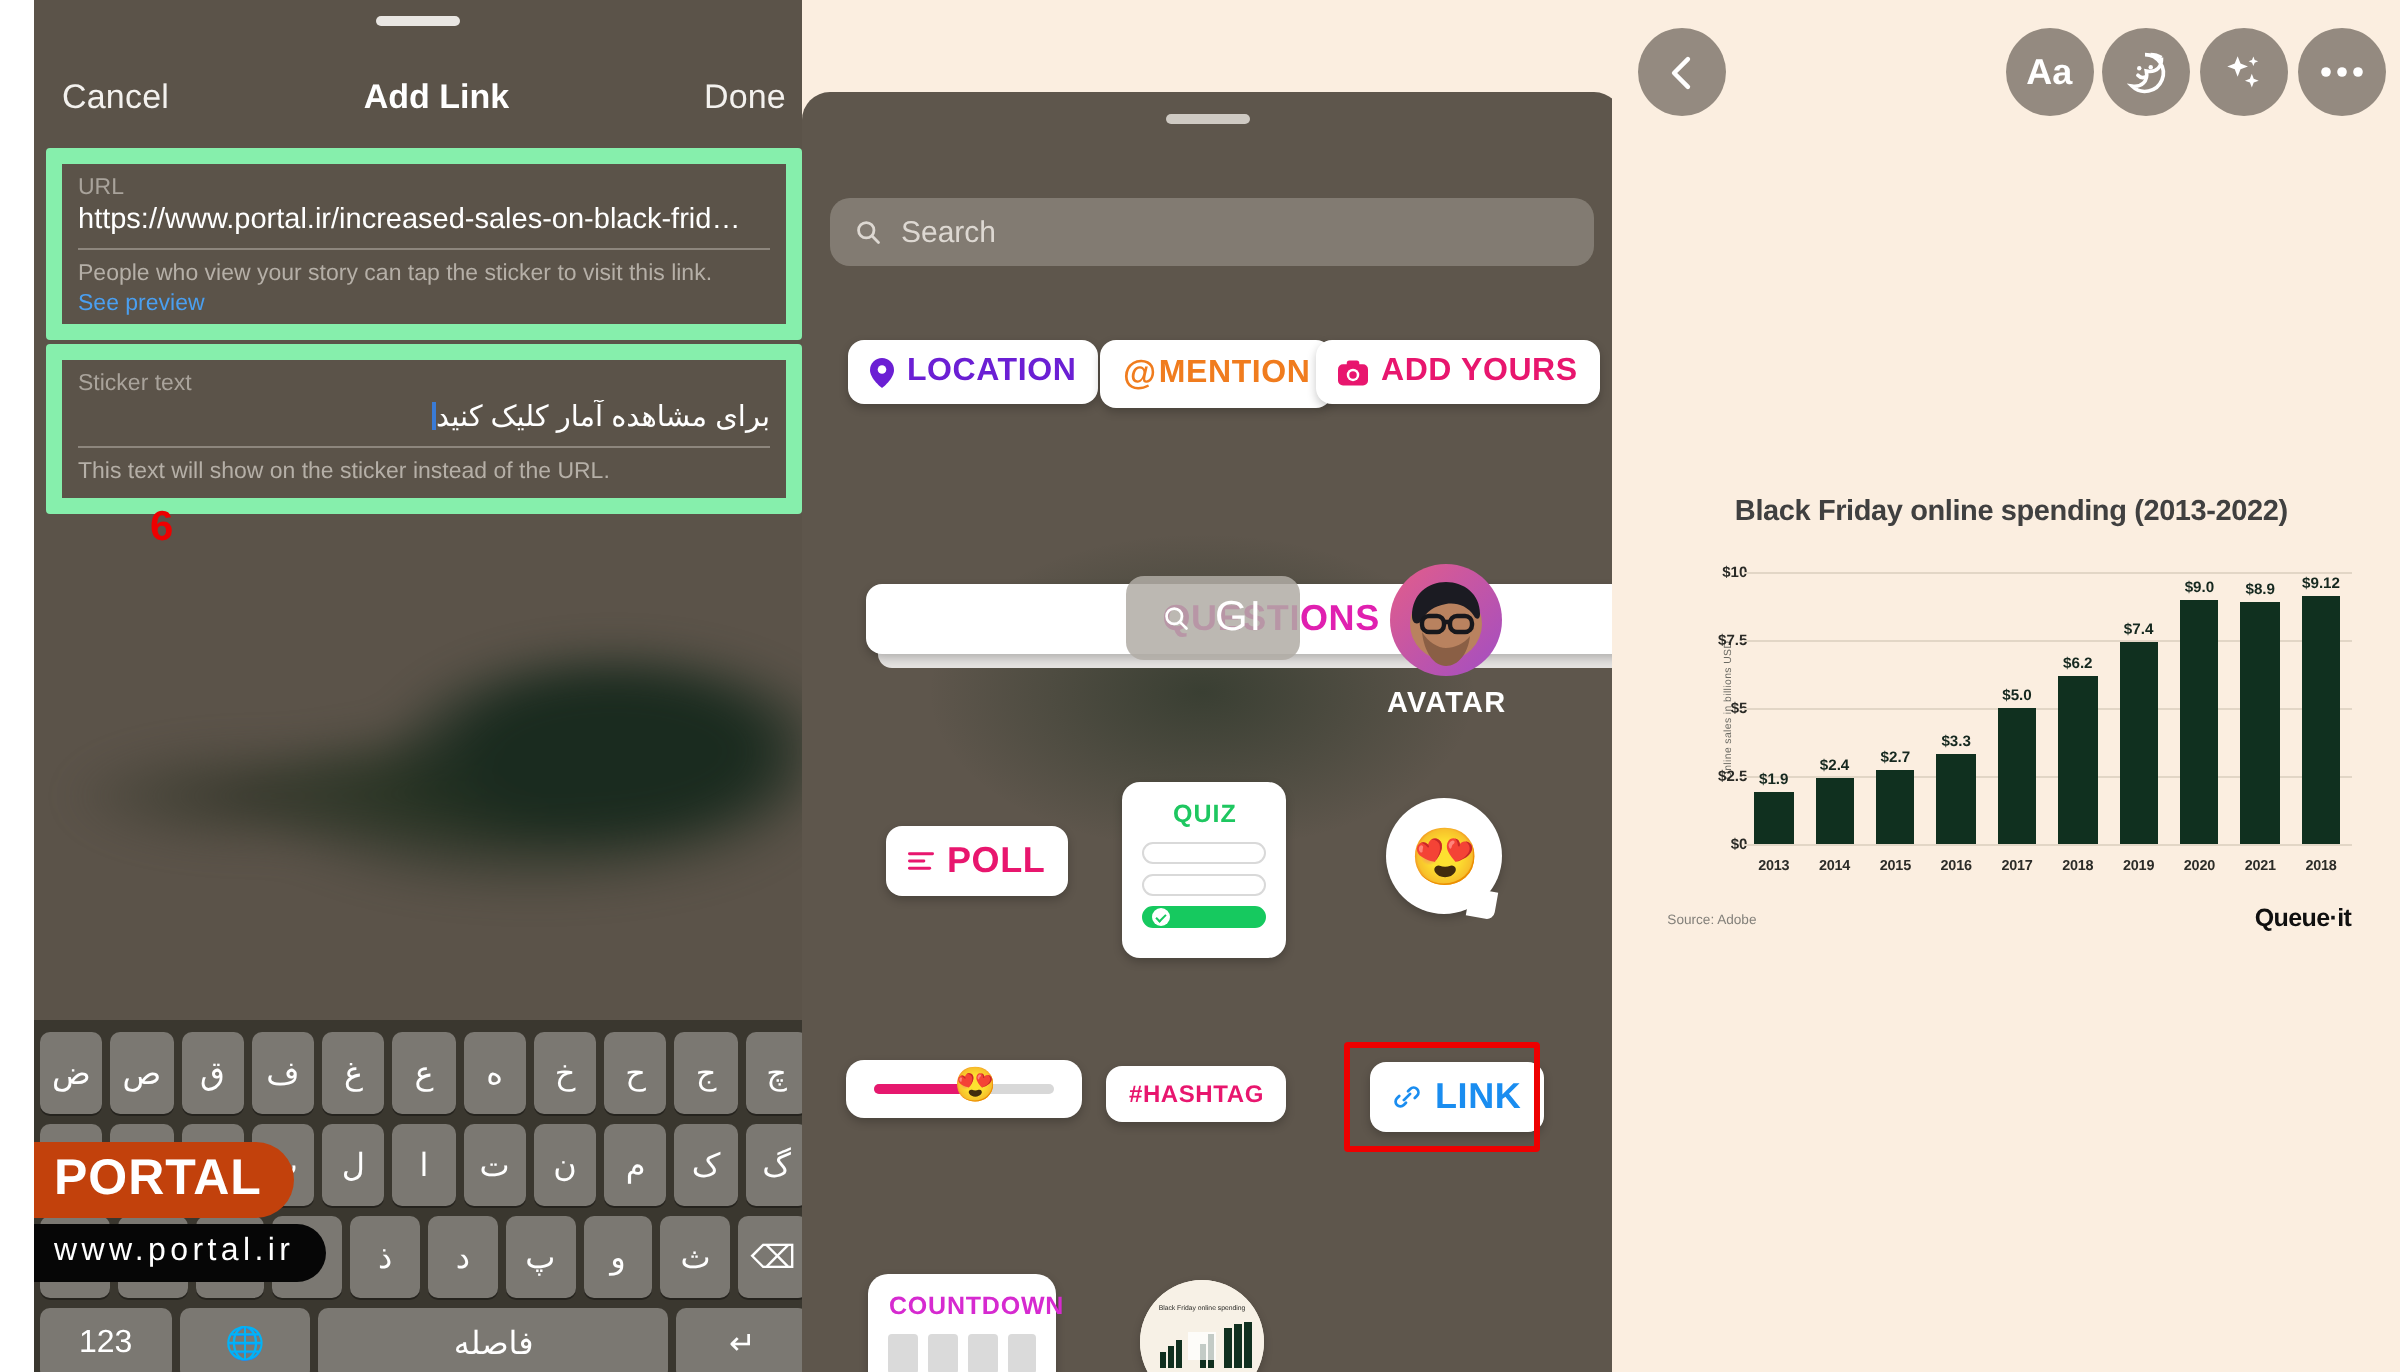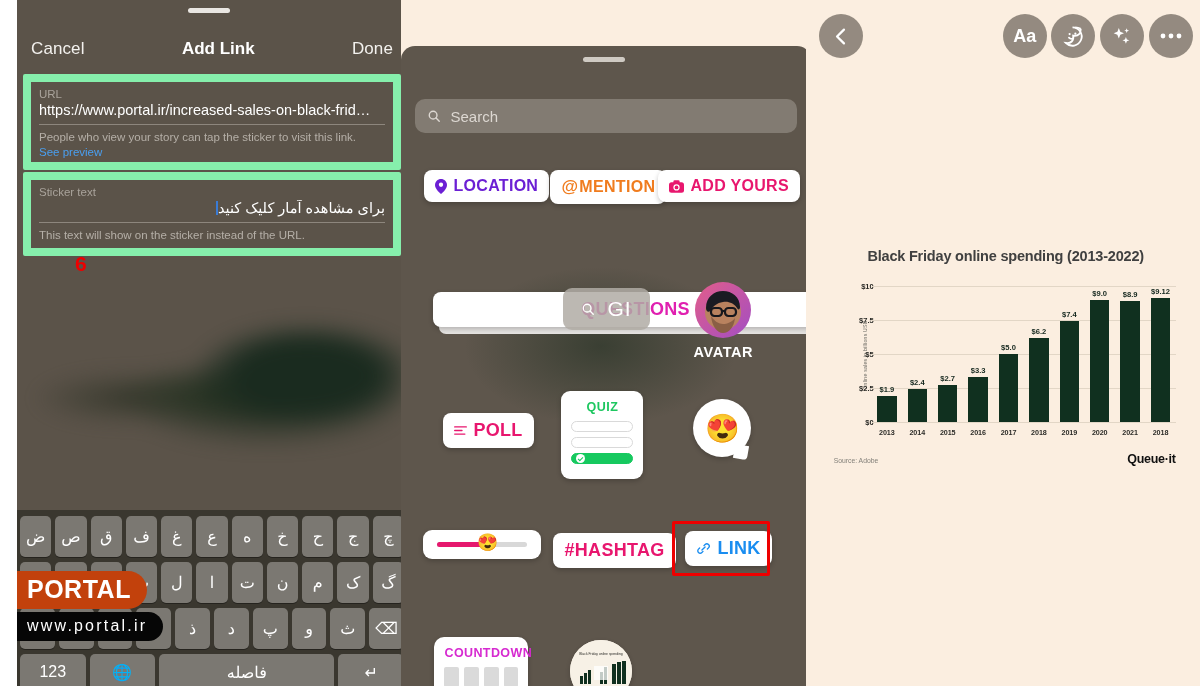--- a/index.html
+++ b/index.html
@@ -379,21 +379,21 @@
       <div class="sliderstk">
         <div class="track">
           <div class="fill"></div>
           <div class="knob"><span>😍</span></div>
         </div>
       </div>
     </div>
 
     <div class="stk" style="left:152px; top:533px;">
       <div class="pill">
-        <span class="ptxt" style="color:#e8166e; font-size:18px;">#HASHTAG</span>
+        <span class="ptxt" style="color:#e8166e; font-size:12px;">#HASHTAG</span>
       </div>
     </div>
 
     <div class="p3-redbox" style="left:271px; top:521px; width:98px; height:55px;"></div>
     <div class="stk" style="left:284px; top:531px;">
       <div class="pill">
         <svg width="15" height="15" viewBox="0 0 24 24" fill="none" stroke="#1a8df0" stroke-width="2.2" stroke-linecap="round">
           <path d="M9.5 14.5 14.5 9.5"></path>
           <path d="M12.8 7.4l1.8-1.8a3.8 3.8 0 1 1 5.4 5.4l-1.8 1.8"></path>
           <path d="M11.2 16.6l-1.8 1.8a3.8 3.8 0 1 1-5.4-5.4l1.8-1.8"></path>

